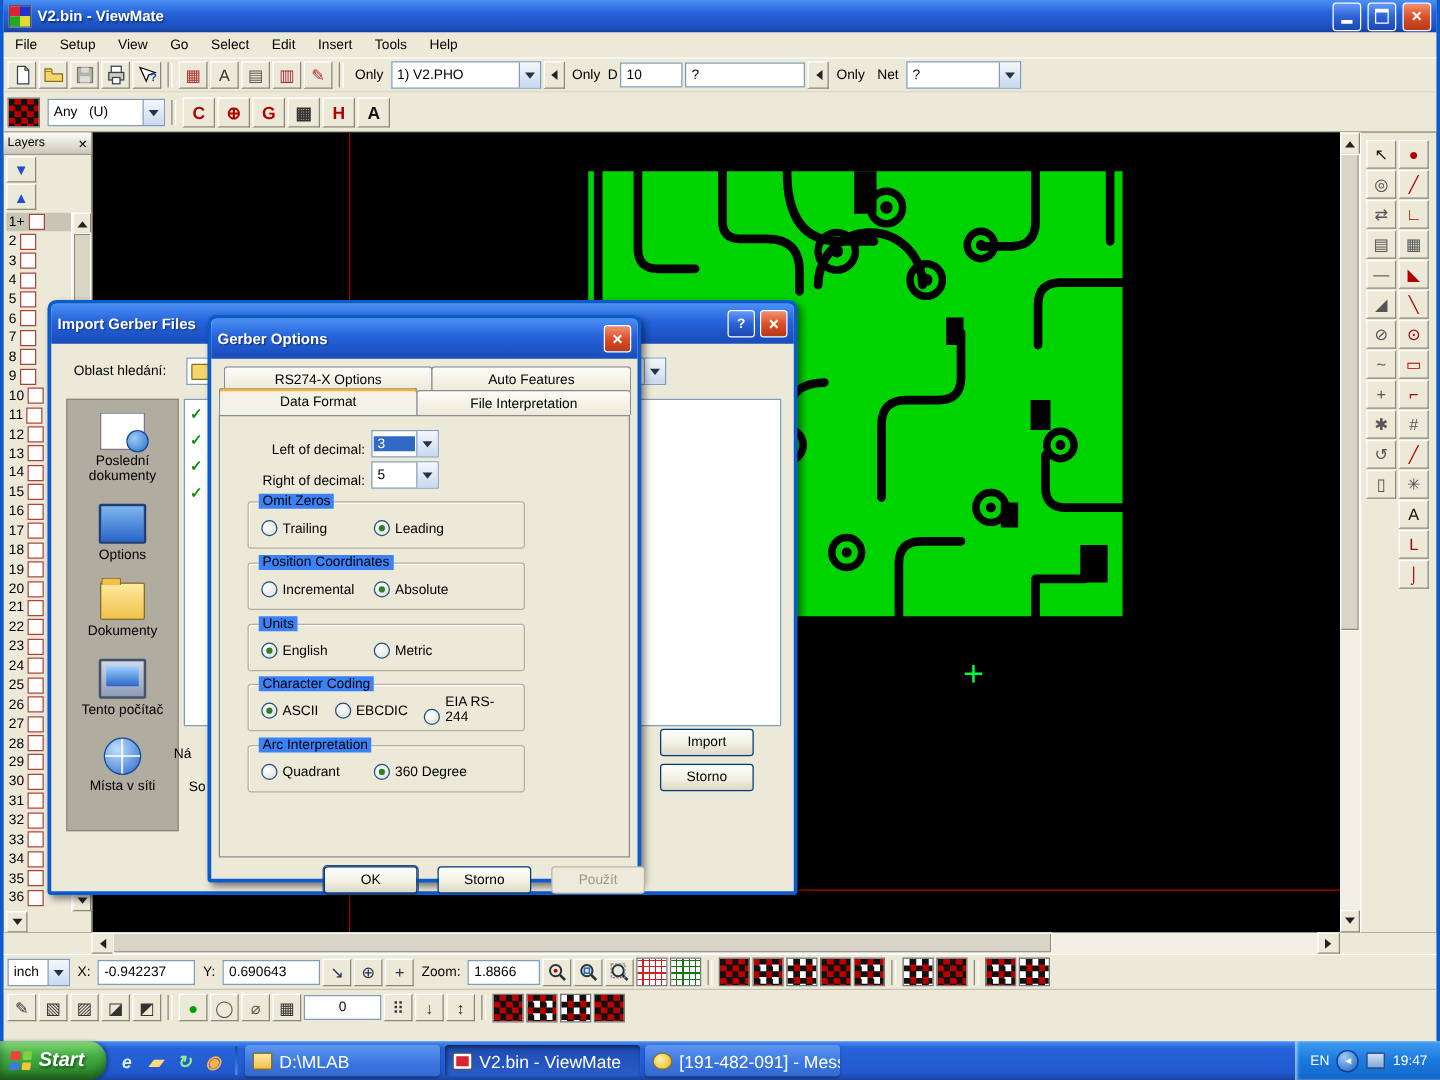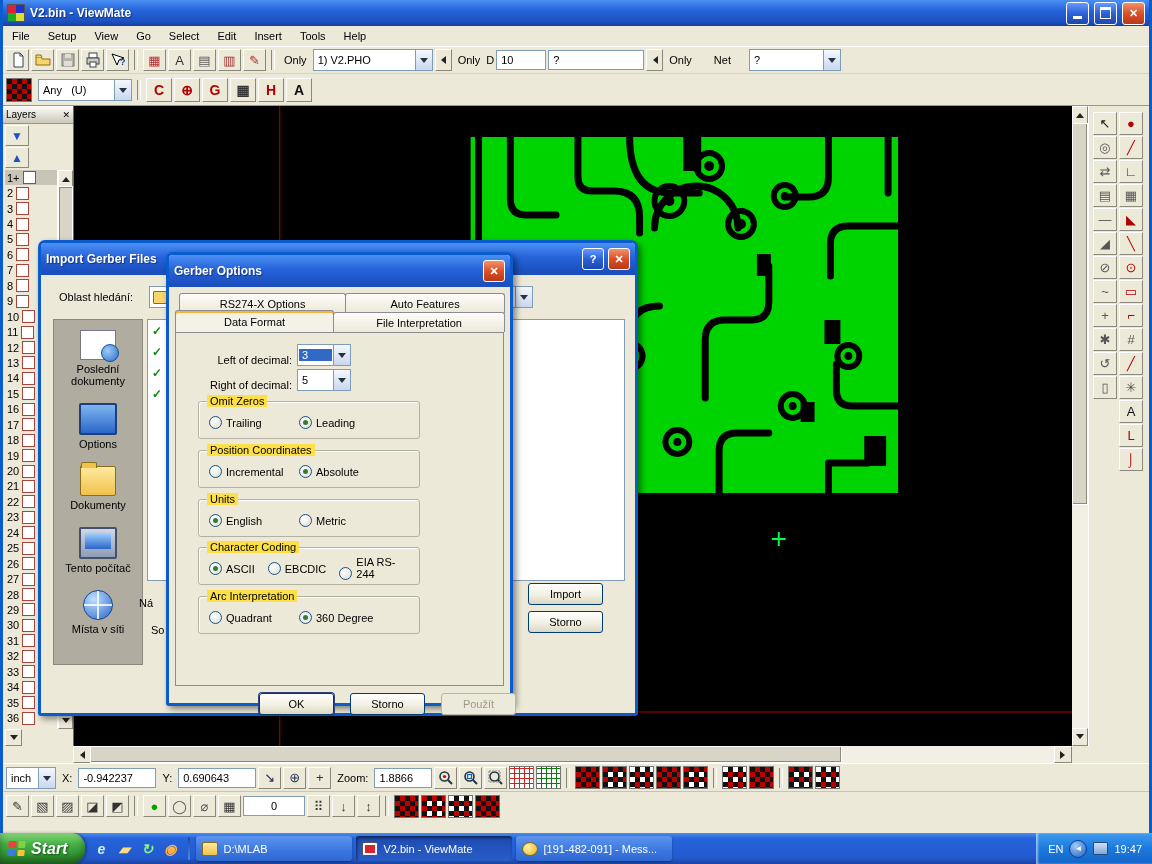--- a/index.html
+++ b/index.html
@@ -150,21 +150,21 @@
        padding:0 10px;margin-right:-1px}
   .tab.active{height:21px;margin-top:-2px;z-index:3;position:relative;background:#f4f2e6;
        box-shadow:inset 2px 0 0 #ffdf6a00, inset 0 2px 0 #f8b334}
   .page{position:relative;border:1px solid #898c95;background:#ece9d8;height:352px;margin-top:-1px;z-index:1}
   .frow{position:absolute;display:flex;align-items:flex-end}
   .flabel{width:108px;text-align:right;margin-right:5px}
   .combo-sm{width:52px}
   .combo-sm .val.sel{background:#316ac5;color:#fff;margin:1px;padding:0 3px}
   .group{position:absolute;left:22px;width:220px;height:36px;border:1px solid #b5b1a0;border-radius:3px;
        box-shadow:1px 1px 0 #fff inset}
-  .glabel{position:absolute;top:-7px;left:8px;background:#fde047;padding:0 3px}
+  .glabel{position:absolute;top:-7px;left:8px;background:#3b82f6;padding:0 3px}
   .opts{display:flex;align-items:center;height:100%;padding-left:10px;padding-top:4px;box-sizing:border-box}
   .opt{display:flex;align-items:flex-end;gap:4px}
   .g2 .opt{width:90px}
   .g3 .opt{margin-right:13px}
   .rb{width:11px;height:11px;border-radius:50%;background:radial-gradient(circle at 35% 35%,#fff,#dcdcd2);
        border:1px solid #1d5281;position:relative;flex:none}
   .opt.selected .rb::after{content:"";position:absolute;left:3px;top:3px;width:5px;height:5px;border-radius:50%;
        background:#2f7d2f}
   .gbtns{position:absolute;left:90px;bottom:8px;display:flex;gap:16px}
   
@@ -178,21 +178,21 @@
   .winflag i{border-radius:1px}
   .winflag i:nth-child(1){background:#e8443c}.winflag i:nth-child(2){background:#7fd13f}
   .winflag i:nth-child(3){background:#3c78e8}.winflag i:nth-child(4){background:#f5c53c}
   .ql{display:flex;align-items:center;gap:3px;padding:0 6px}
   .qlbtn{width:20px;height:20px;display:flex;align-items:center;justify-content:center;
        font-size:14px;font-weight:bold;font-style:italic}
   .tbdiv{width:2px;margin:4px 2px;background:linear-gradient(#1b44a0,#4a8ef0);border-radius:1px}
   .tasks{flex:1;display:flex;align-items:center;gap:4px;padding:0 4px}
   .task{width:156px;height:25px;border-radius:3px;color:#fff;display:flex;align-items:center;gap:5px;
        padding:0 6px;box-sizing:border-box;background:linear-gradient(#5e95ee,#3a76e0 60%,#3168d0);
-       box-shadow:0 1px 2px rgba(0,0,0,.35);white-space:nowrap;overflow:hidden;font-size:11px}
+       box-shadow:0 1px 2px rgba(0,0,0,.35);white-space:nowrap;overflow:hidden;font-size:14px}
   .task.selected{background:linear-gradient(#1c4ab0,#2a5dc8);box-shadow:inset 1px 2px 3px rgba(0,0,0,.5)}
   .ticon{width:14px;height:12px;flex:none;border-radius:2px}
   .task:nth-child(1) .ticon{background:linear-gradient(#ffe9a0,#f0c24a);border:1px solid #8a6d1d}
   .task:nth-child(2) .ticon{background:#fff;border:1px solid #555;position:relative}
   .task:nth-child(2) .ticon::after{content:"";position:absolute;inset:2px;background:#d23}
   .task:nth-child(3) .ticon{background:radial-gradient(circle at 35% 35%,#fff2a8,#e8b21a);border:1px solid #8a6d1d;border-radius:50%}
   .tray{display:flex;align-items:center;gap:6px;padding:0 10px 0 12px;color:#fff;
        background:linear-gradient(180deg,#3f9cf0 0%,#1b79dd 50%,#1565c8);box-shadow:inset 2px 0 2px rgba(255,255,255,.5)}
   .trayround{width:16px;height:16px;border-radius:50%;display:flex;align-items:center;justify-content:center;
        background:radial-gradient(circle at 35% 30%,#9ecbf5,#1a5ec8);border:1px solid #0e3f8c;color:#fff;font-size:8px}
@@ -291,21 +291,21 @@
         <span class="tri-lf"></span>
       </span>
     <span class="lbl">Only</span>
     <span class="lbl" style="margin:0">D</span>
     <span class="fld" style="width:40px">10</span>
     <span class="fld" style="width:86px">?</span>
     <span class="smallbtn">
         <span class="tri-lf"></span>
       </span>
     <span class="lbl">Only</span>
-    <span class="lbl" style="margin:16px">Net</span>
+    <span class="lbl" style="margin:4px">Net</span>
     <span class="combo" style="width:90px">
       <span class="val">?</span>
       <span class="arr"></span>
     </span>
   </div>
 
   <div class="tb tb2">
     <span class="pat p-rb" style="width:24px;height:22px"></span>
     <span class="combo" style="width:92px;margin-left:4px">
       <span class="val"><span>Any</span>&nbsp;&nbsp;&nbsp;<span>(U)</span></span>

